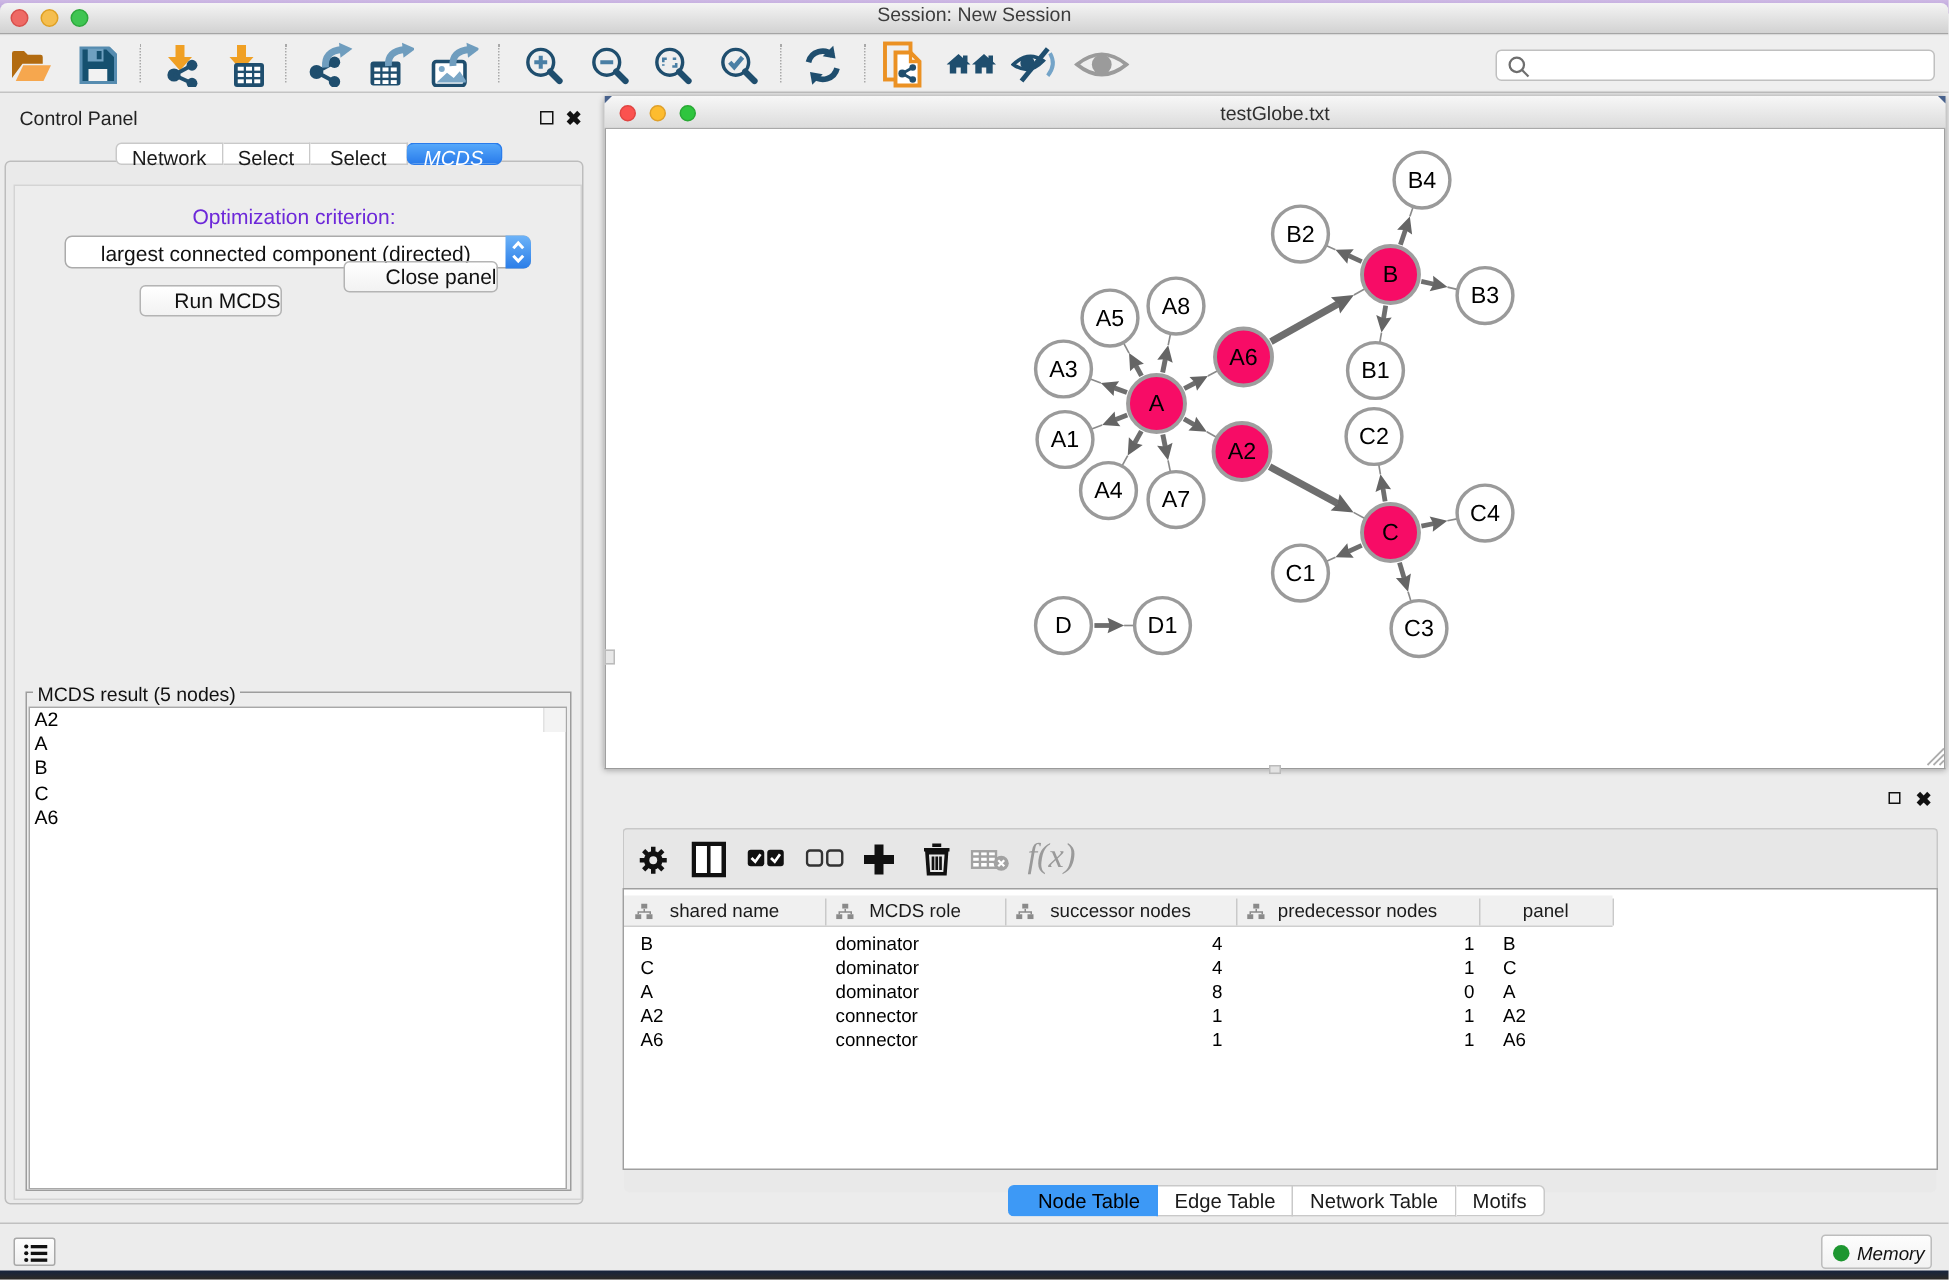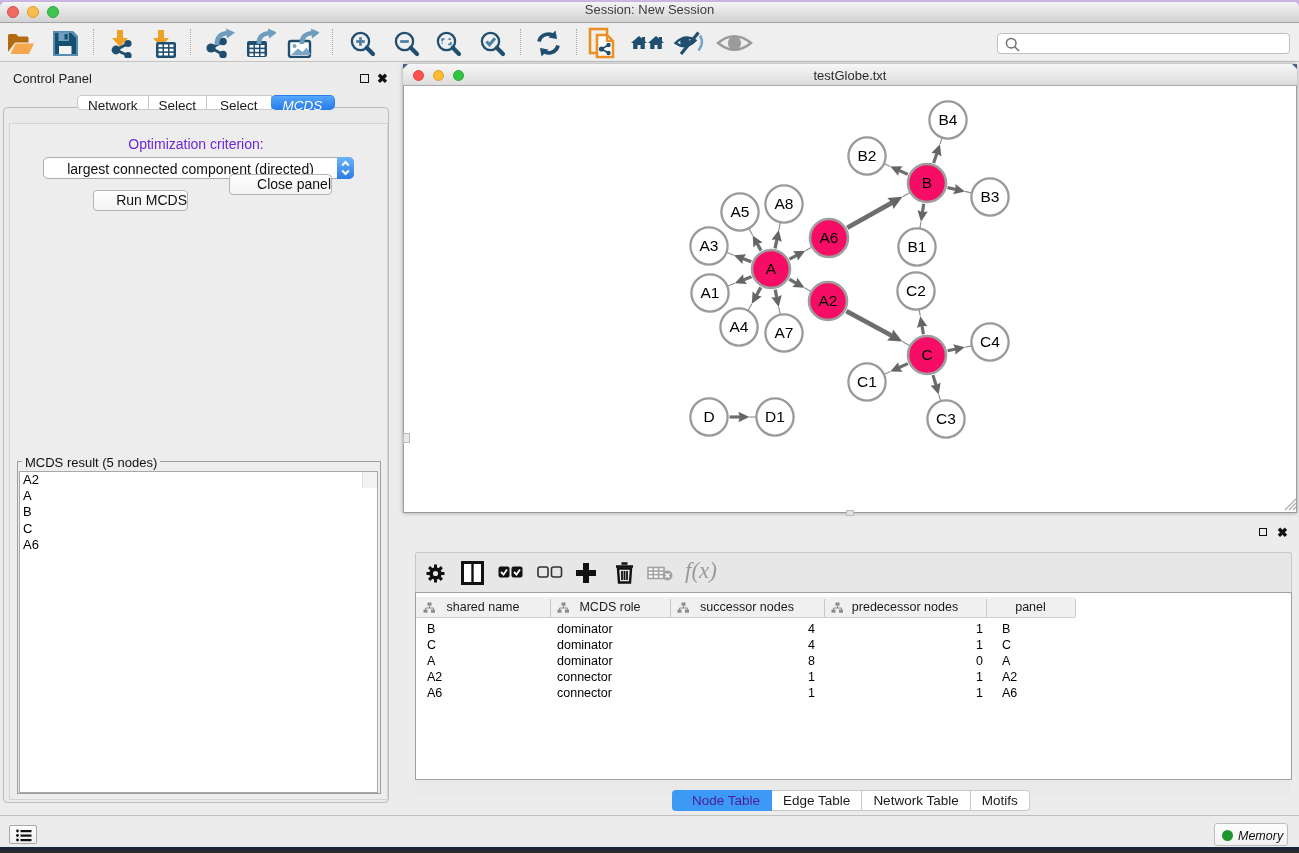--- a/index.html
+++ b/index.html
@@ -88,21 +88,21 @@
   background:#f0f0f0; border-bottom:1px solid #cfcfcf; }
 .hcell { position:absolute; top:3px; font-size:12.5px; color:#1a1a1a; text-align:center; }
 .hsep { position:absolute; top:599px; height:18px; width:0; border-left:1px solid #c9c9c9; }
 .hicon { position:absolute; top:602px; }
 .trow { position:absolute; font-size:12.5px; color:#000; }
 
 #btabs { position:absolute; left:672px; top:790px; height:21px; display:flex;
   font-size:13.5px; }
 #btabs div { background:#fff; border:1px solid #c9c9c9; border-left:none;
   color:#1a1a1a; padding:0 11px; line-height:20px; }
-#btabs div.sel { background:#3d99f6; color:#4c1d95; border-color:#3d99f6;
+#btabs div.sel { background:#3d99f6; color:#000000; border-color:#3d99f6;
   border-radius:4px 0 0 4px;padding-left:20px; }
 #btabs div:last-child { border-radius:0 4px 4px 0; }
 
 
 #status { position:absolute; left:0; top:815px; width:1299px; height:32px;
   border-top:1px solid #c0c0c0; background:#ececec; }
 #sb-btn { position:absolute; left:9px; top:825px; width:28px; height:19px;
   background:linear-gradient(#fdfdfd,#f0f0f0); border:1px solid #a8a8a8; border-radius:2px; }
 #mem-btn { position:absolute; left:1214px; top:823px; width:74px; height:23px;
   background:linear-gradient(#fdfdfd,#f2f2f2); border:1px solid #bdbdbd;

